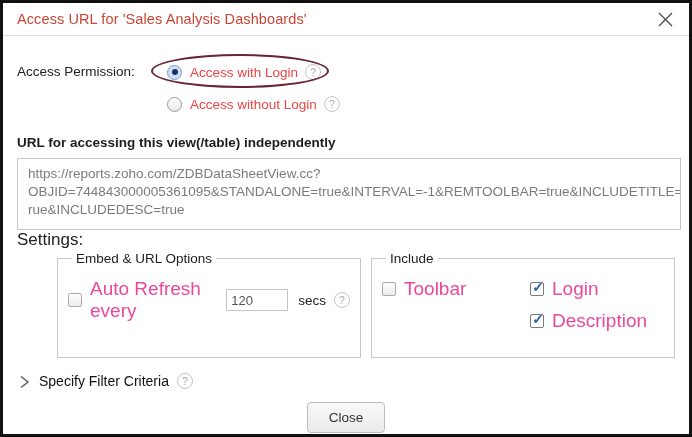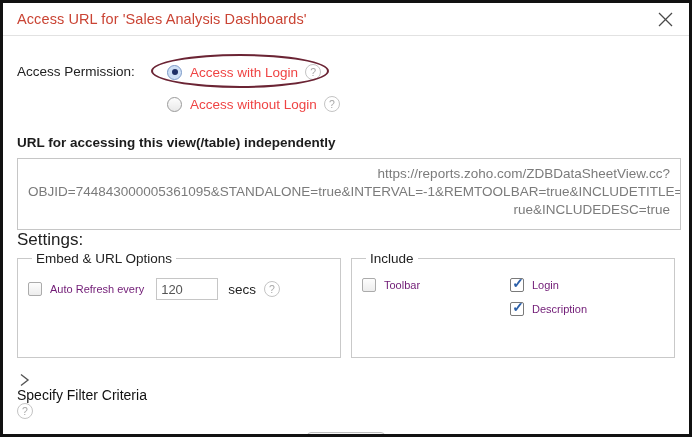--- a/index.html
+++ b/index.html
@@ -50,46 +50,46 @@
     background: #fff; flex: 0 0 auto;
   }
 
   
   .url-label { margin-top: 17px; font-size: 13.5px; font-weight: bold; color: #1c1c1c; }
   .url-box {
     margin-top: 8px; width: 664px; height: 72px;
     border: 1px solid #c6c6c6;
     padding: 6px 10px;
     font-size: 13.5px; color: #7b7b7b; line-height: 1.32;
-    overflow: hidden; cursor: text; text-align: right;
+    overflow: hidden; cursor: text;
   }
   .url-line { display: block; white-space: nowrap; }
 
   
   .settings-label { font-size: 17px; color: #222; }
-  .fieldsets { display: flex; gap: 10px; margin-top: 1px; }
+  .fieldsets { display: flex; gap: 10px; margin-top: 1px; margin-left: 40px; }
   fieldset { border: 1px solid #c9c9c9; width: 327px; height: 107px; padding: 0 10px; }
   legend { font-size: 13.5px; color: #222; padding: 0 4px; margin-left: 4px; }
   .fs-row { display: flex; align-items: center; margin-top: 12px; }
   .checkbox { width: 14px; height: 14px; border: 1px solid #ababab; border-radius: 2px;
     background: linear-gradient(#fdfdfd, #ededed); display: inline-flex; align-items: flex-end; justify-content: center; flex: 0 0 auto; }
   .checkbox.checked { background: #fff; border-color: #7a7a7a; }
   .checkbox .mark { color: #2b5fa8; font-weight: bold; font-size: 14px; line-height: 10px; position: relative; top: -3px; left: 1px; }
-  .cb-label { font-size: 11px; color: #701a75; margin-left: 8px; }
+  .cb-label { font-size: 19px; color: #ec4899; margin-left: 8px; }
   .interval-input { width: 62px; height: 22px; border: 1px solid #c6c6c6; margin-left: 12px;
     font-size: 13px; color: #555; padding: 2px 4px; font-family: "Liberation Sans", sans-serif; }
   .secs { font-size: 13.5px; color: #222; margin: 0 8px 0 10px; }
   .include-cols { display: flex; }
   .include-col1 { width: 148px; }
   .include-col2 { }
   .include-col2 .fs-row:first-child { margin-top: 12px; }
   .include-col2 .fs-row + .fs-row { margin-top: 10px; }
 
   
-  .filter-row { display: flex; align-items: flex-start; margin-top: 15px; flex-direction: column; }
+  .filter-row { display: flex; align-items: flex-end; margin-top: 15px; }
   .chev { width: 14px; height: 14px; margin-right: 8px; display: inline-flex; }
   .filter-label { font-size: 14px; color: #111; margin-right: 8px; }
 
   
   .footer { text-align: center; margin-top: 13px; }
   .close-btn {
     font-family: "Liberation Sans", sans-serif;
     font-size: 13.5px; color: #333;
     background: linear-gradient(#f8f8f8, #ebebeb);
     border: 1px solid #bdbdbd; border-radius: 4px;

